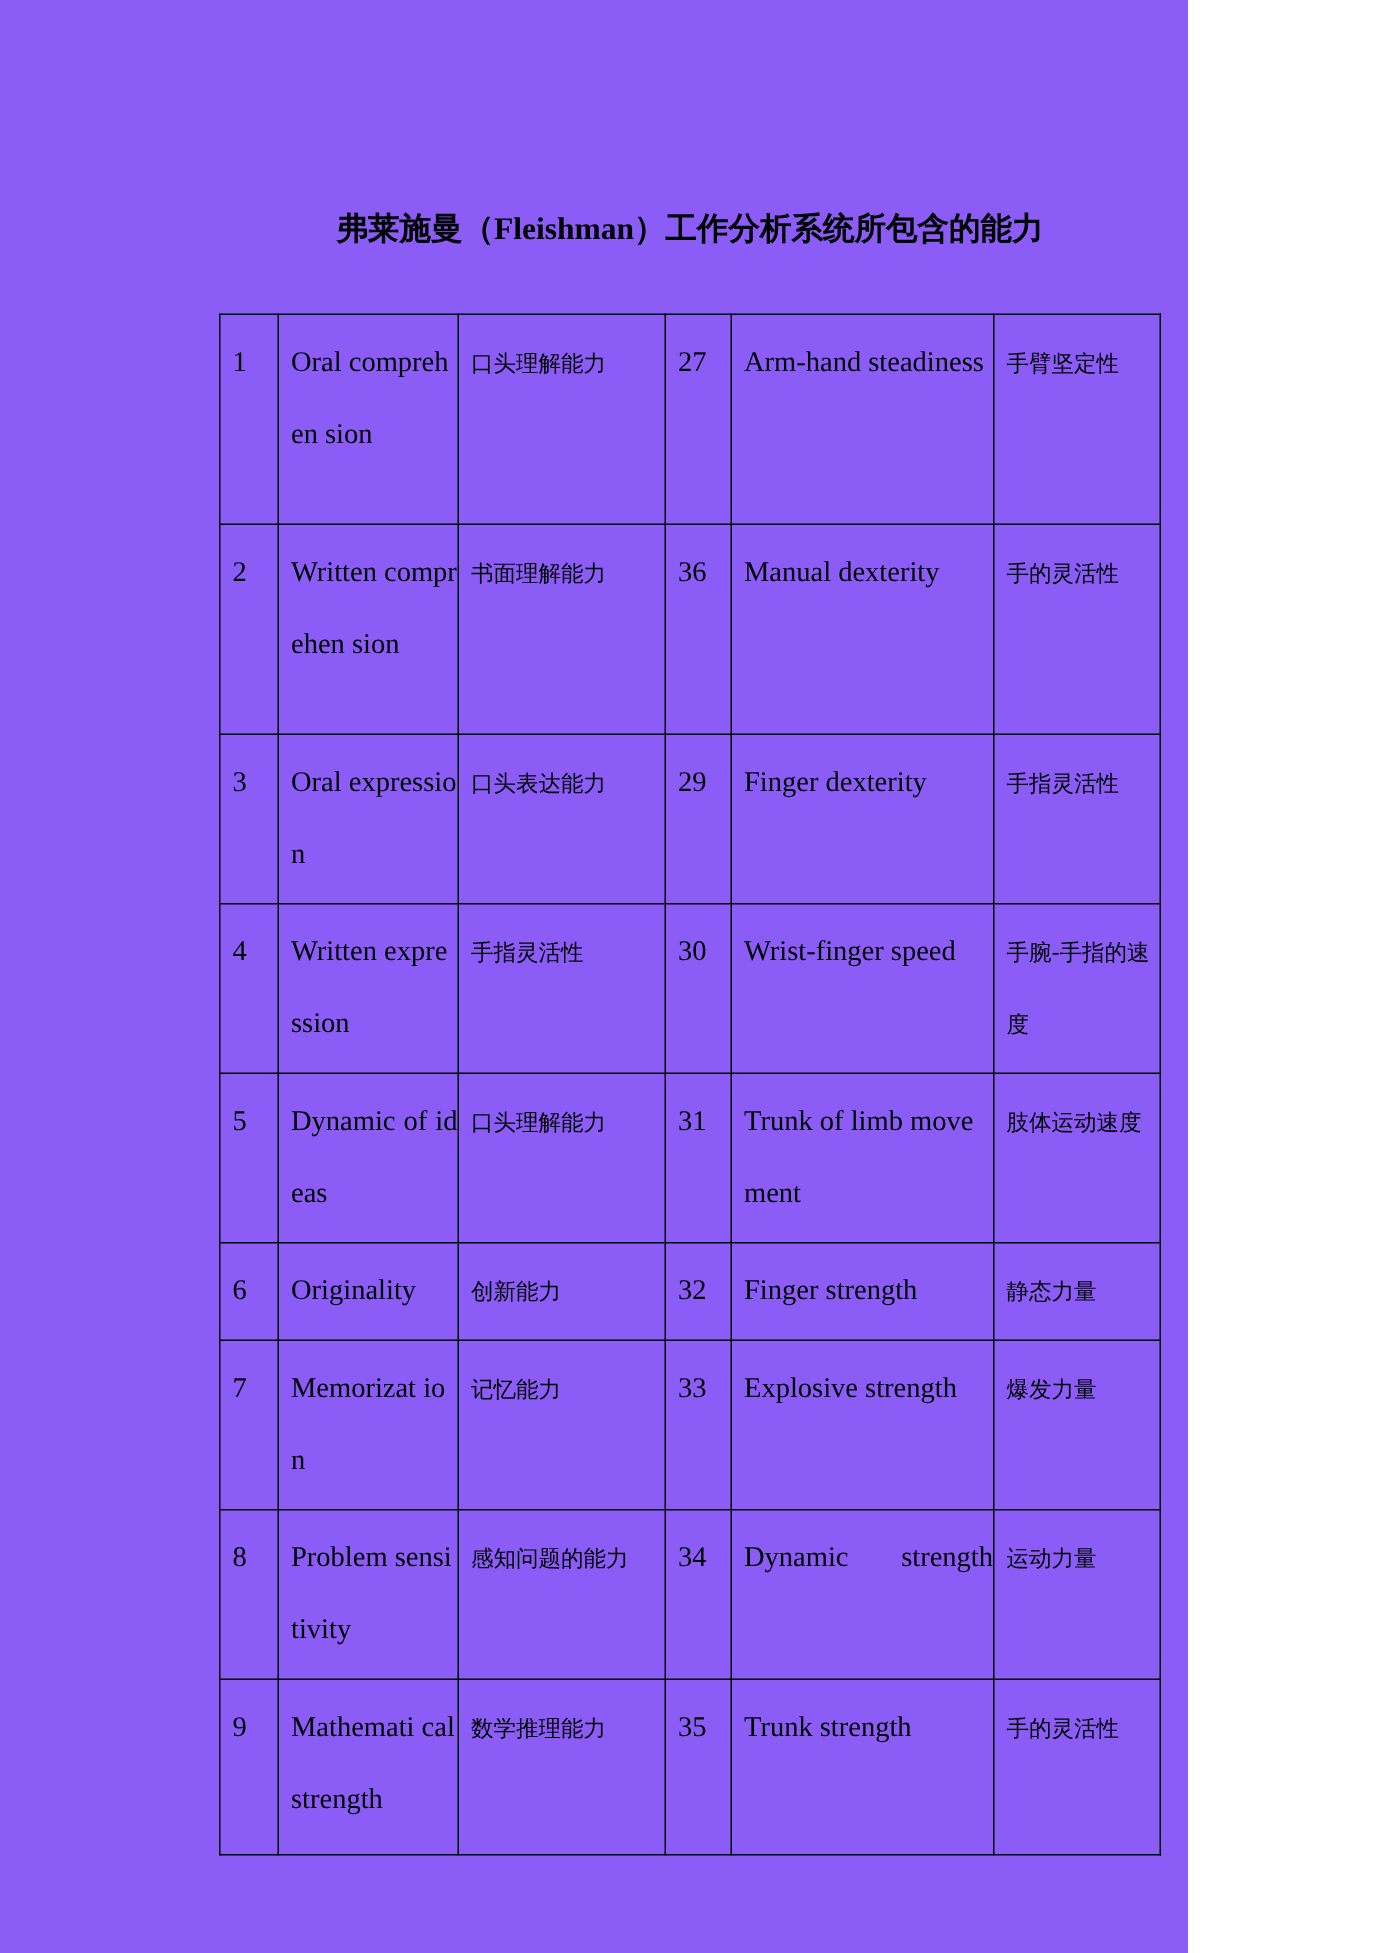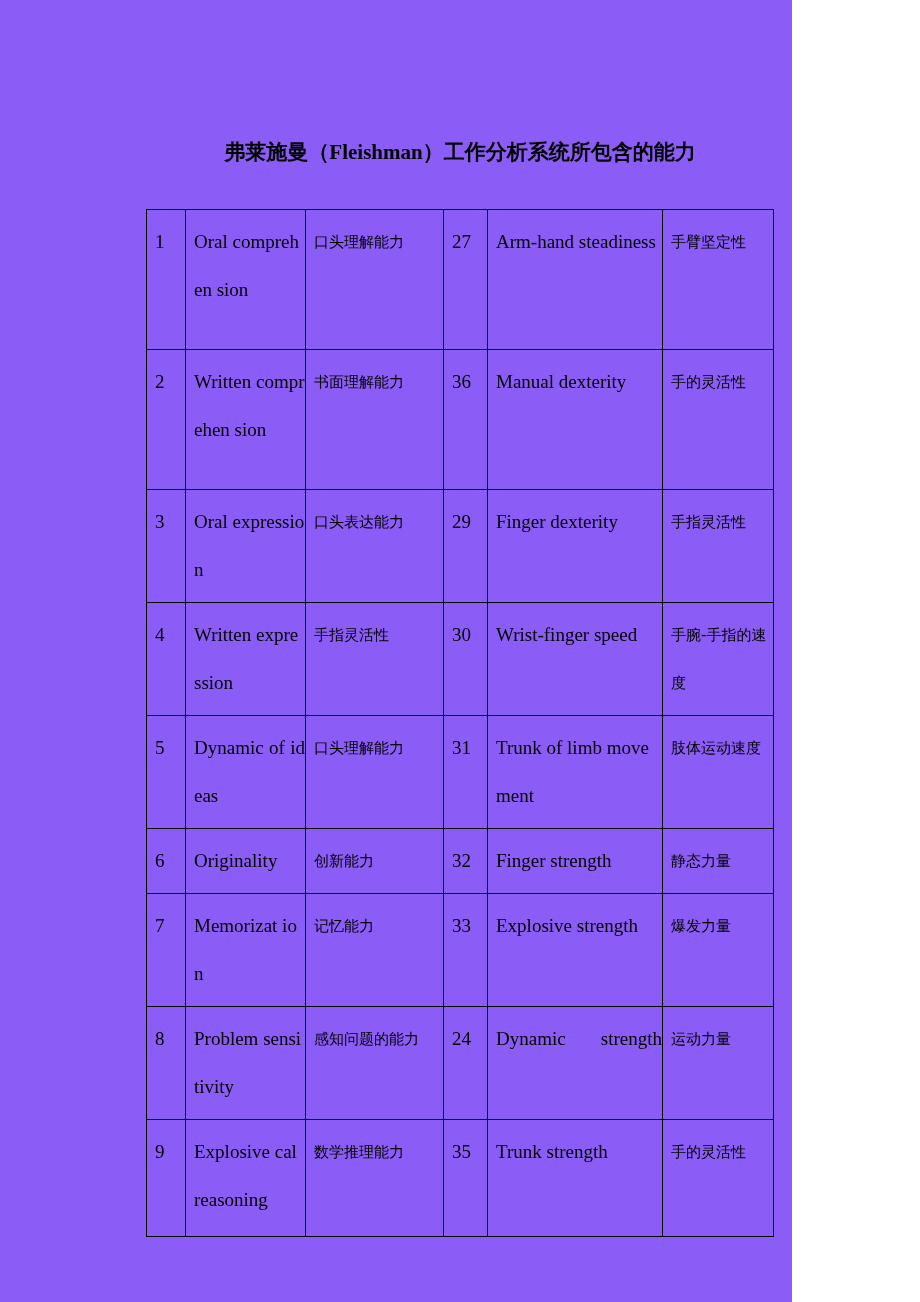--- a/index.html
+++ b/index.html
@@ -269,36 +269,36 @@
         <td>
             <div class="cell num h2">8</div>
           </td>
         <td>
             <div class="cell en h2">Problem sensitivity</div>
           </td>
         <td>
             <div class="cell zh h2">感知问题的能力</div>
           </td>
         <td>
-            <div class="cell num h2">24</div>
+            <div class="cell num h2">34</div>
           </td>
         <td>
             <div class="cell en justify h2">Dynamic strength</div>
           </td>
         <td>
             <div class="cell zh clip h2">运动力量</div>
           </td>
       </tr>
 
       <tr>
         <td>
             <div class="cell num h3b">9</div>
           </td>
         <td>
-            <div class="cell en h3b">Explosive cal reasoning</div>
+            <div class="cell en h3b">Mathemati cal strength</div>
           </td>
         <td>
             <div class="cell zh h3b">数学推理能力</div>
           </td>
         <td>
             <div class="cell num h3b">35</div>
           </td>
         <td>
             <div class="cell en h3b">Trunk strength</div>
           </td>

